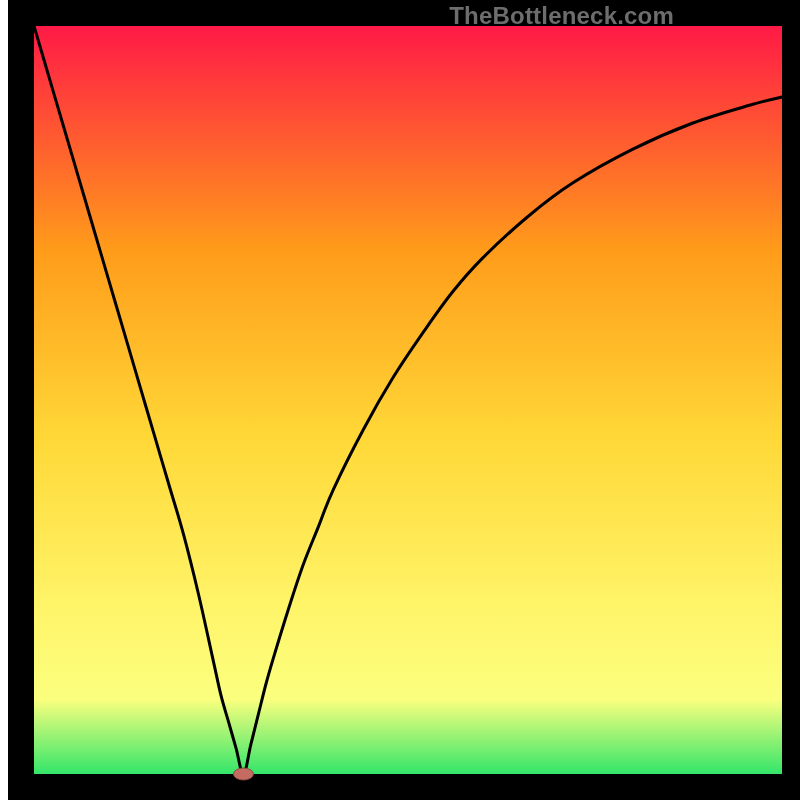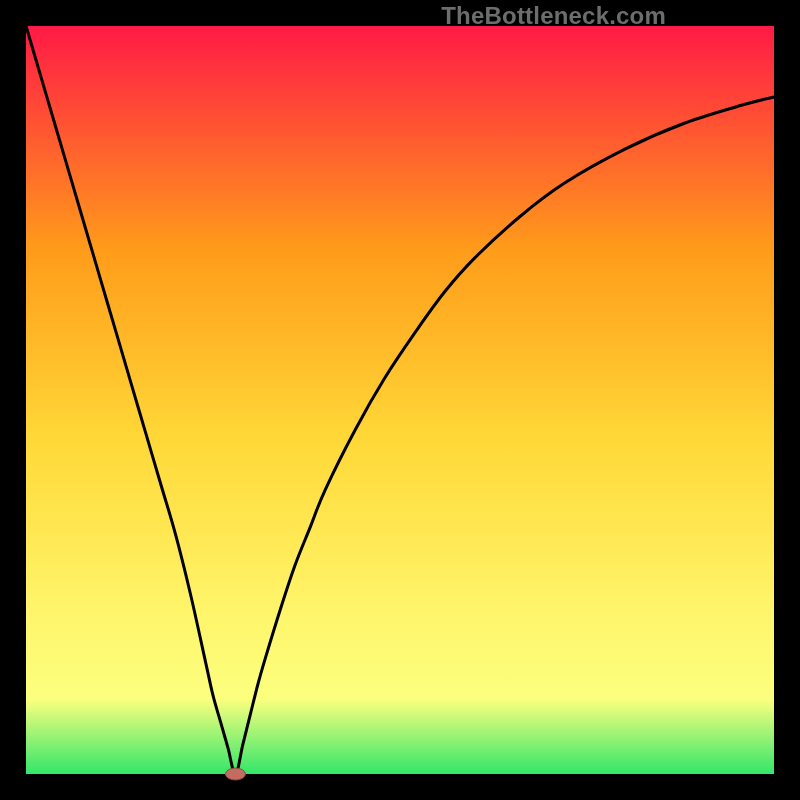--- a/index.html
+++ b/index.html
@@ -7,20 +7,21 @@
     padding: 0;
     background: #fff;
     width: 800px;
     height: 800px;
     overflow: hidden;
   }
   .container {
     position: relative;
     width: 684px;
     height: 800px;
+    margin-left: 8px;
   }
   svg {
     display: block;
   }
   .watermark {
     position: absolute;
     top: 2px;
     right: 18px;
     font-family: Arial, Helvetica, sans-serif;
     font-size: 24px;

